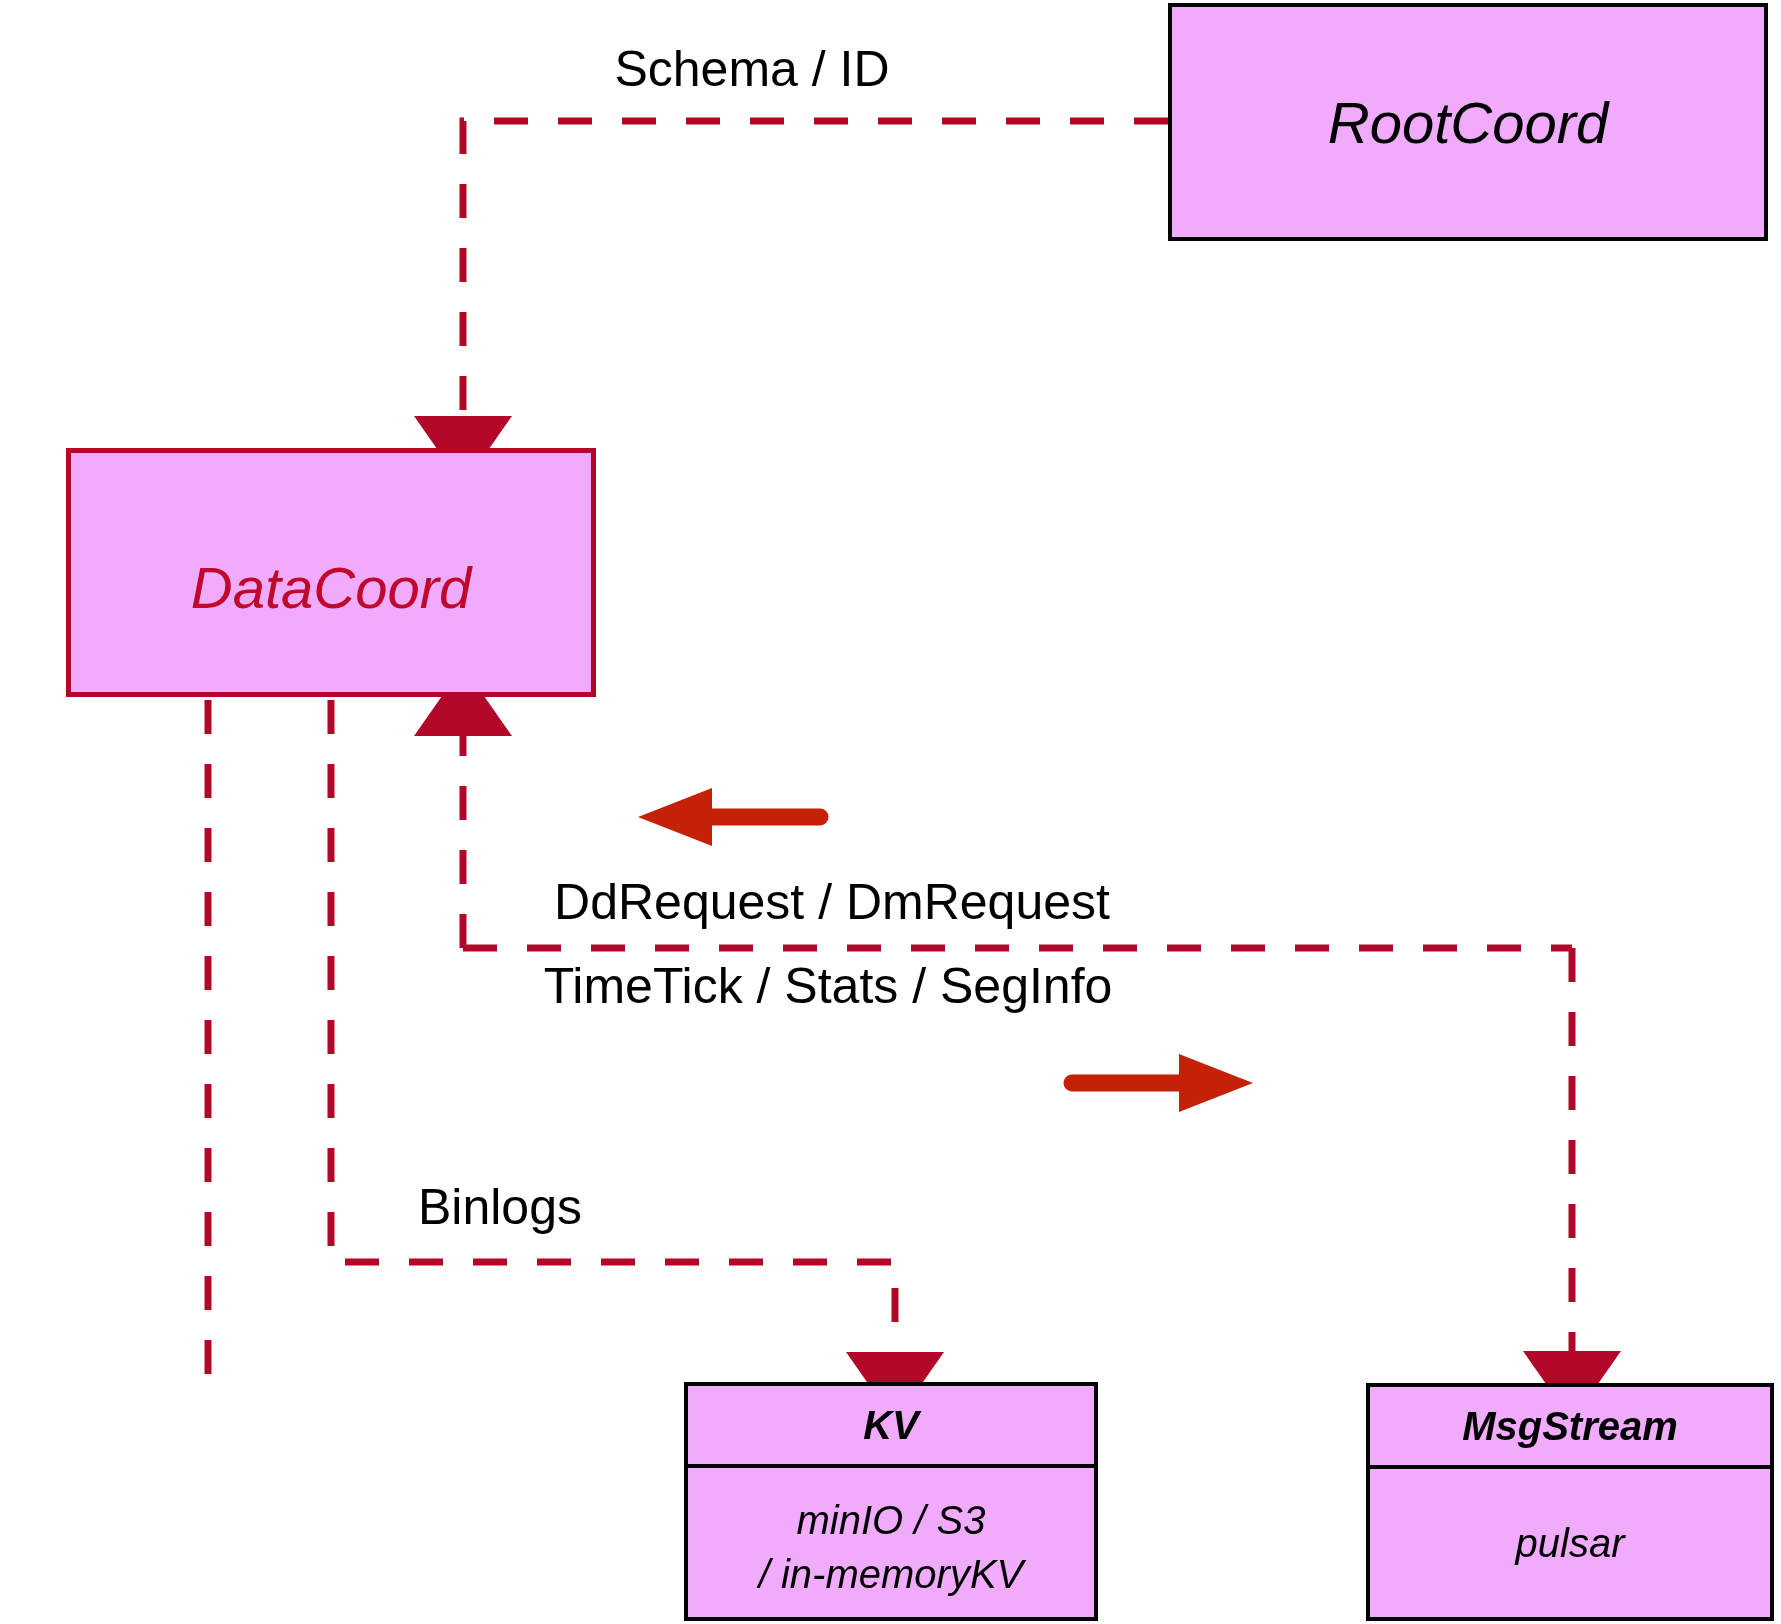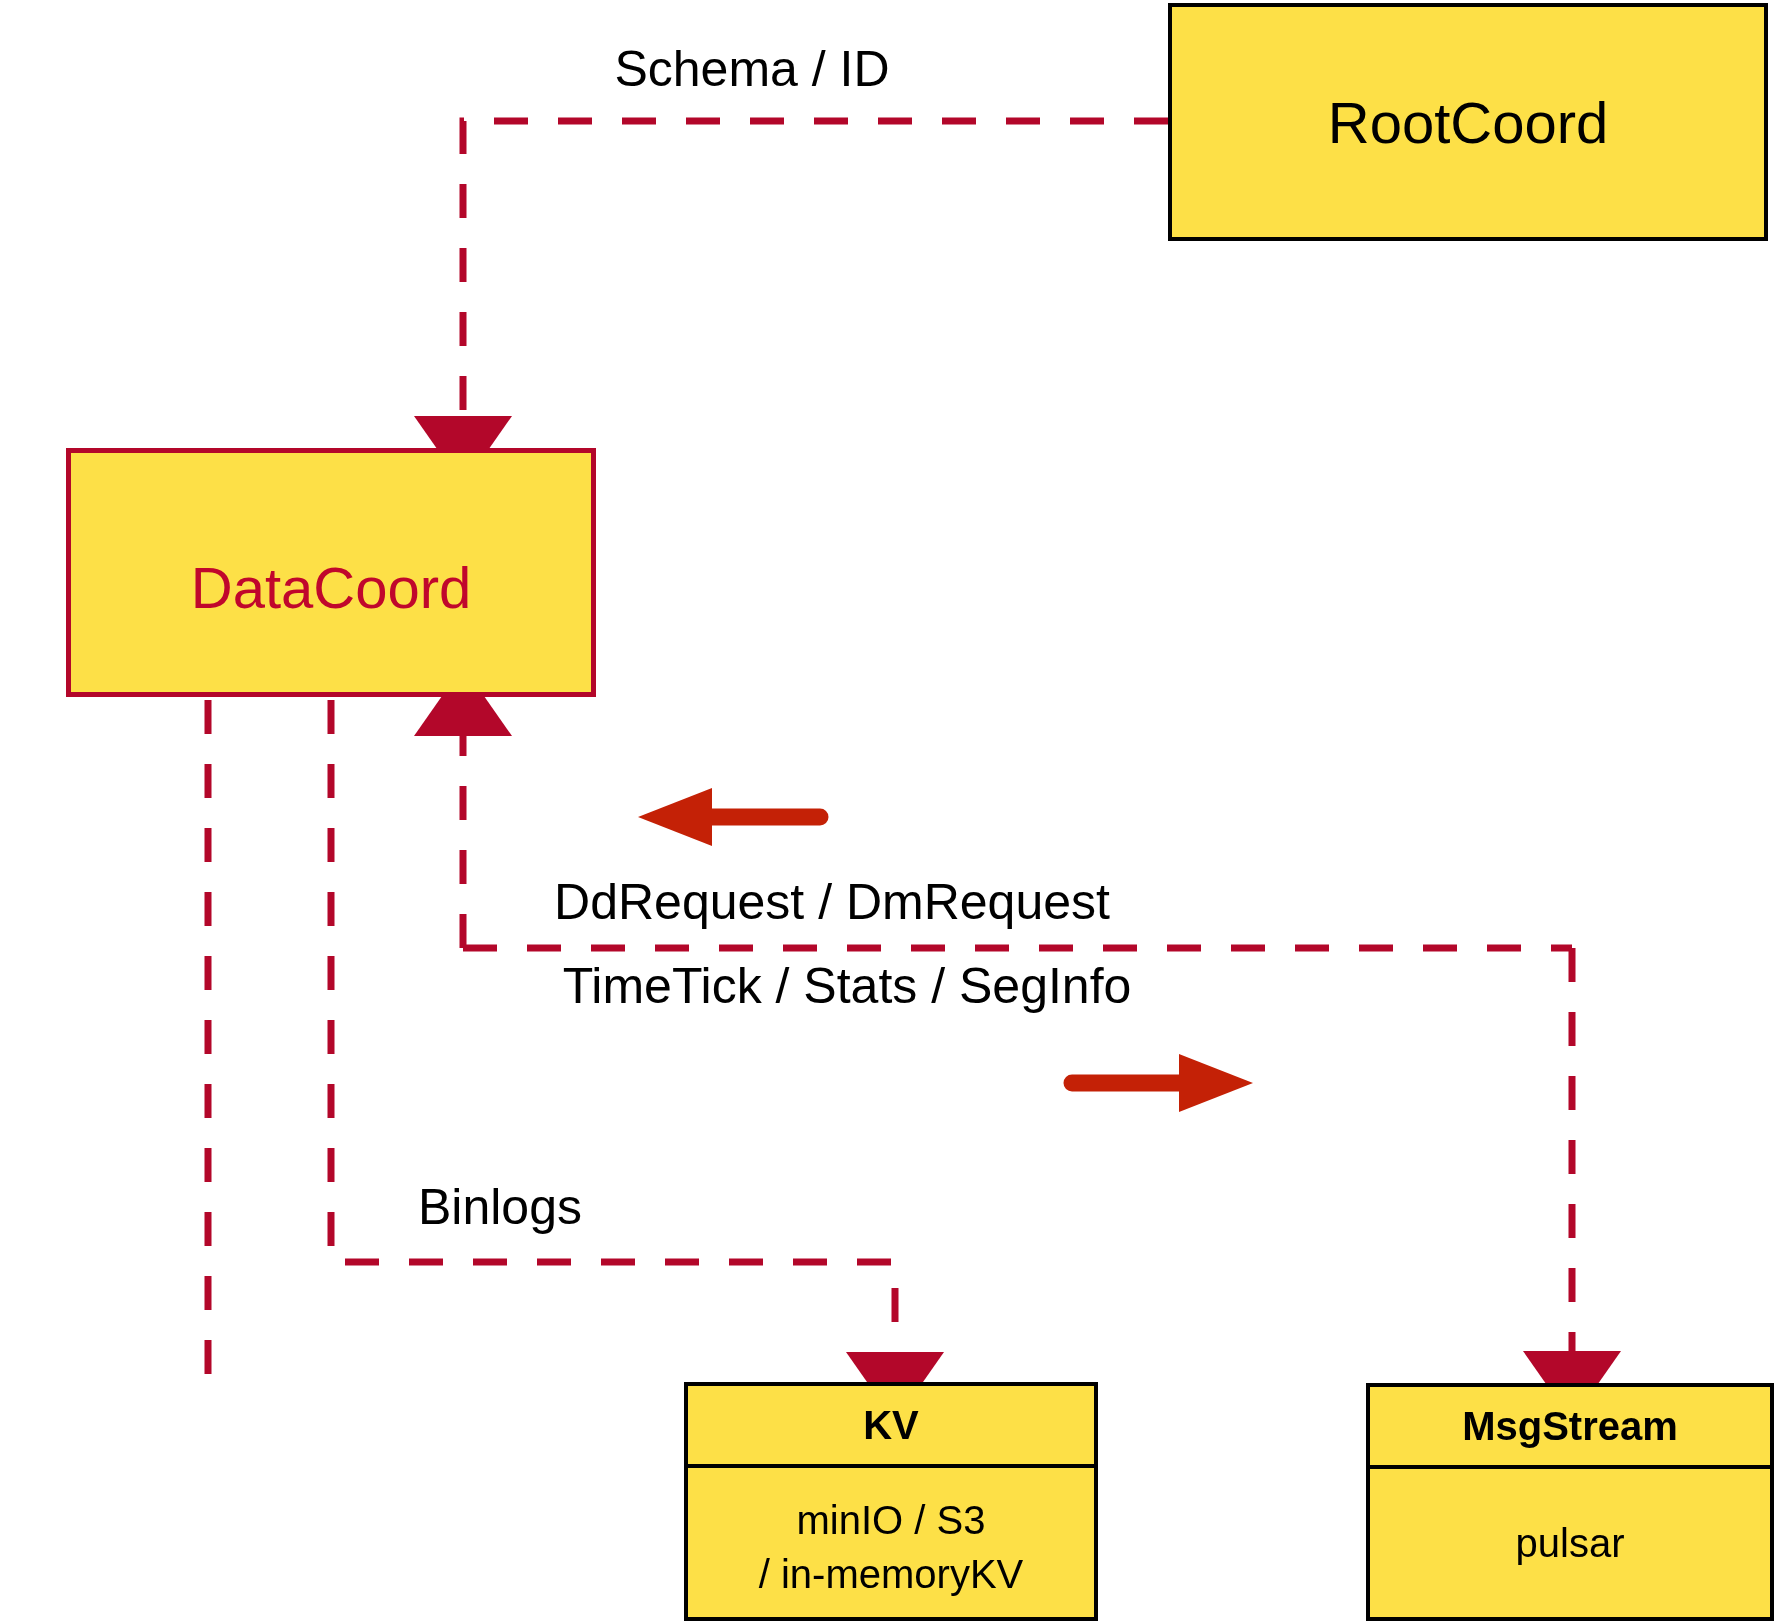--- a/index.html
+++ b/index.html
@@ -24,21 +24,22 @@
     top: 0;
     width: 1781px;
     height: 1624px;
     overflow: visible;
   }
 
   
   .node-box {
     position: absolute;
     box-sizing: border-box;
-    background: #fde047;
+    background: #f0abfc;
+    font-style: italic;
   }
   .node-black {
     border: 4px solid #000000;
   }
   .node-red {
     border: 5px solid #B3072A;
   }
   .node-label {
     position: absolute;
     left: 0;
@@ -174,17 +175,17 @@
     <div class="node-split-header">MsgStream</div>
     <div class="node-split-body" style="top:82px; height:148px;border-radius:32px;">
       <div class="line">pulsar</div>
     </div>
   </div>
 
   <div class="edge-label center" style="left:752px; top:44px; font-size:50px;">Schema / ID</div>
 
   <div class="edge-label center" style="left:832px; top:877px; font-size:50px;">DdRequest / DmRequest</div>
 
-  <div class="edge-label center" style="left:847px; top:961px; font-size:50px;">TimeTick / Stats / SegInfo</div>
+  <div class="edge-label center" style="left:828px; top:961px; font-size:50px;">TimeTick / Stats / SegInfo</div>
 
   <div class="edge-label center" style="left:500px; top:1182px; font-size:50px;">Binlogs</div>
 
 </div>
 
 </body></html>

